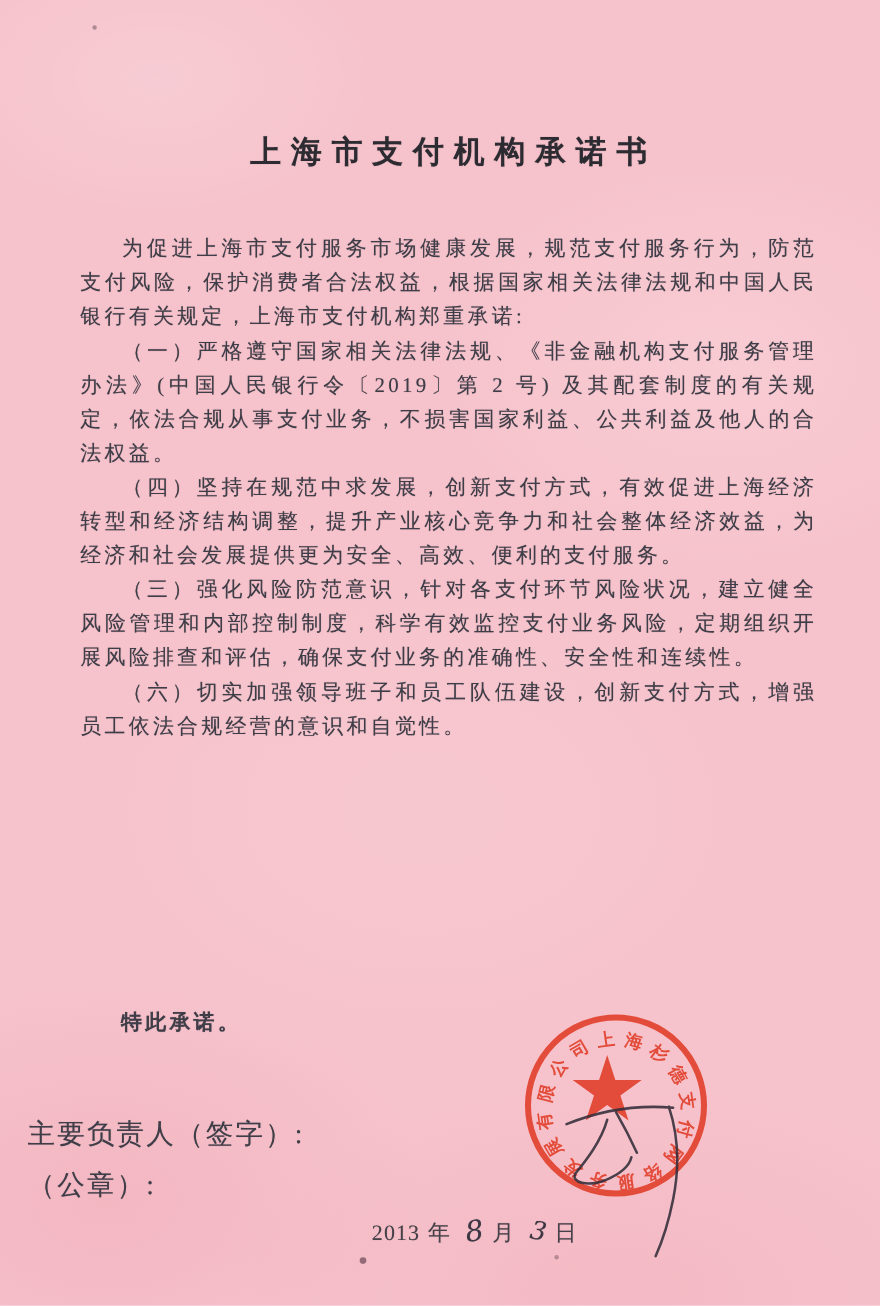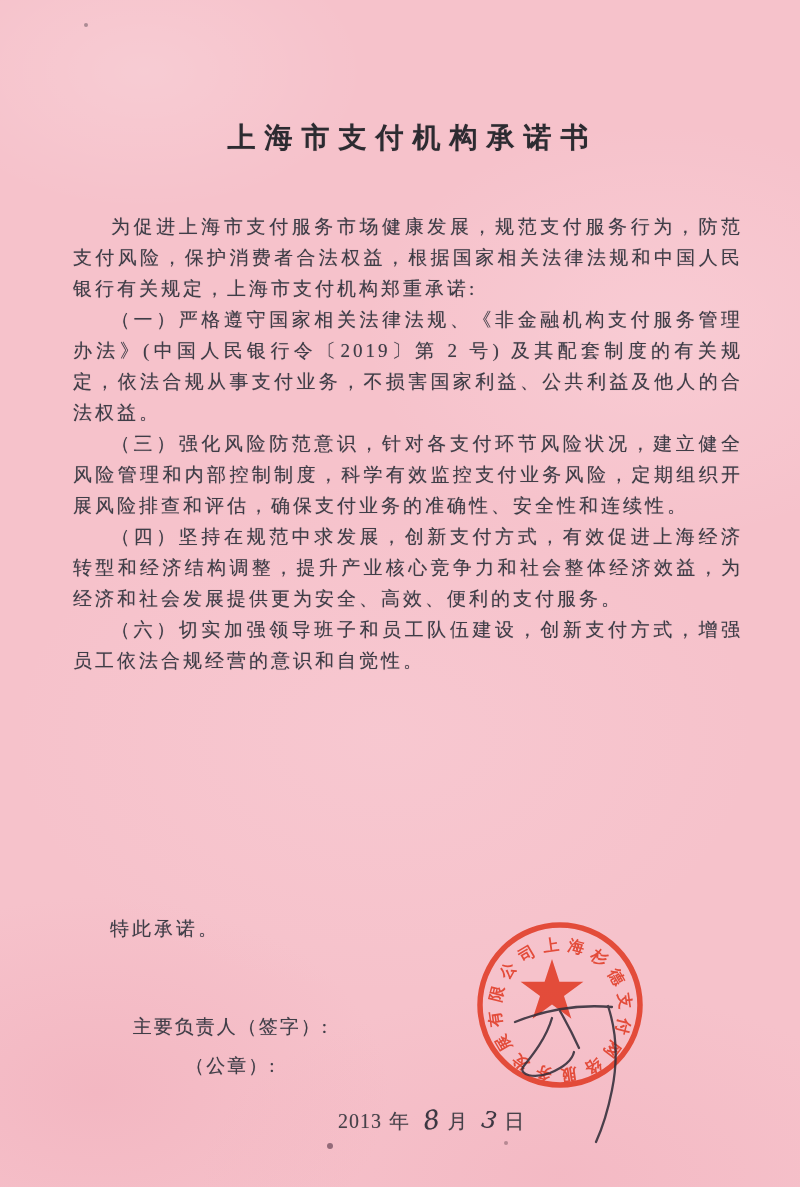--- a/index.html
+++ b/index.html
@@ -31,26 +31,28 @@
     color:#3f3d47;
     text-align:justify;text-justify:inter-character;
     text-shadow:0 0 0.8px rgba(63,61,71,0.45);
     margin-top:16px;
   }
   .doc-body p{margin:0;text-indent:2em;}
   .closing{
     position:absolute;top:916px;left:110px;
     font-size:19px;letter-spacing:3px;color:#3f3d47;
     text-shadow:0 0 0.8px rgba(63,61,71,0.45);
+    font-weight:bold;
   }
   .sig-block{
     position:absolute;top:1014px;left:0;width:462px;
-    text-align:center;
-    font-size:19px;letter-spacing:2px;color:#3f3d47;
+    text-align:left;
+    font-size:25px;letter-spacing:2px;color:#3f3d47;
     text-shadow:0 0 0.8px rgba(63,61,71,0.45);
+    padding-left:25px;
   }
   .sig-block .row{margin:0 0 13px 0;}
   .date-line{
     position:absolute;top:1104px;left:338px;
     font-size:20px;color:#464149;letter-spacing:1px;
     text-shadow:0 0 0.8px rgba(70,65,73,0.4);
   }
   .date-line span{margin-right:7px;}
   .handwritten{
     font-family:"DejaVu Serif",serif;font-style:italic;
@@ -73,22 +75,22 @@
 </head>
 <body>
 
 <div class="page">
 
   <h1 class="doc-title">上海市支付机构承诺书</h1>
 
   <div class="doc-body">
     <p>为促进上海市支付服务市场健康发展，规范支付服务行为，防范支付风险，保护消费者合法权益，根据国家相关法律法规和中国人民银行有关规定，上海市支付机构郑重承诺:</p>
     <p>（一）严格遵守国家相关法律法规、《非金融机构支付服务管理办法》(中国人民银行令〔2019〕第 2 号) 及其配套制度的有关规定，依法合规从事支付业务，不损害国家利益、公共利益及他人的合法权益。</p>
+    <p>（四）坚持在规范中求发展，创新支付方式，有效促进上海经济转型和经济结构调整，提升产业核心竞争力和社会整体经济效益，为经济和社会发展提供更为安全、高效、便利的支付服务。</p>
     <p>（三）强化风险防范意识，针对各支付环节风险状况，建立健全风险管理和内部控制制度，科学有效监控支付业务风险，定期组织开展风险排查和评估，确保支付业务的准确性、安全性和连续性。</p>
-    <p>（四）坚持在规范中求发展，创新支付方式，有效促进上海经济转型和经济结构调整，提升产业核心竞争力和社会整体经济效益，为经济和社会发展提供更为安全、高效、便利的支付服务。</p>
     <p>（六）切实加强领导班子和员工队伍建设，创新支付方式，增强员工依法合规经营的意识和自觉性。</p>
   </div>
 
   <div class="closing">特此承诺。</div>
 
   <div class="sig-block">
     <div class="row">主要负责人（签字）:</div>
     <div class="row">（公章）:</div>
   </div>
 

